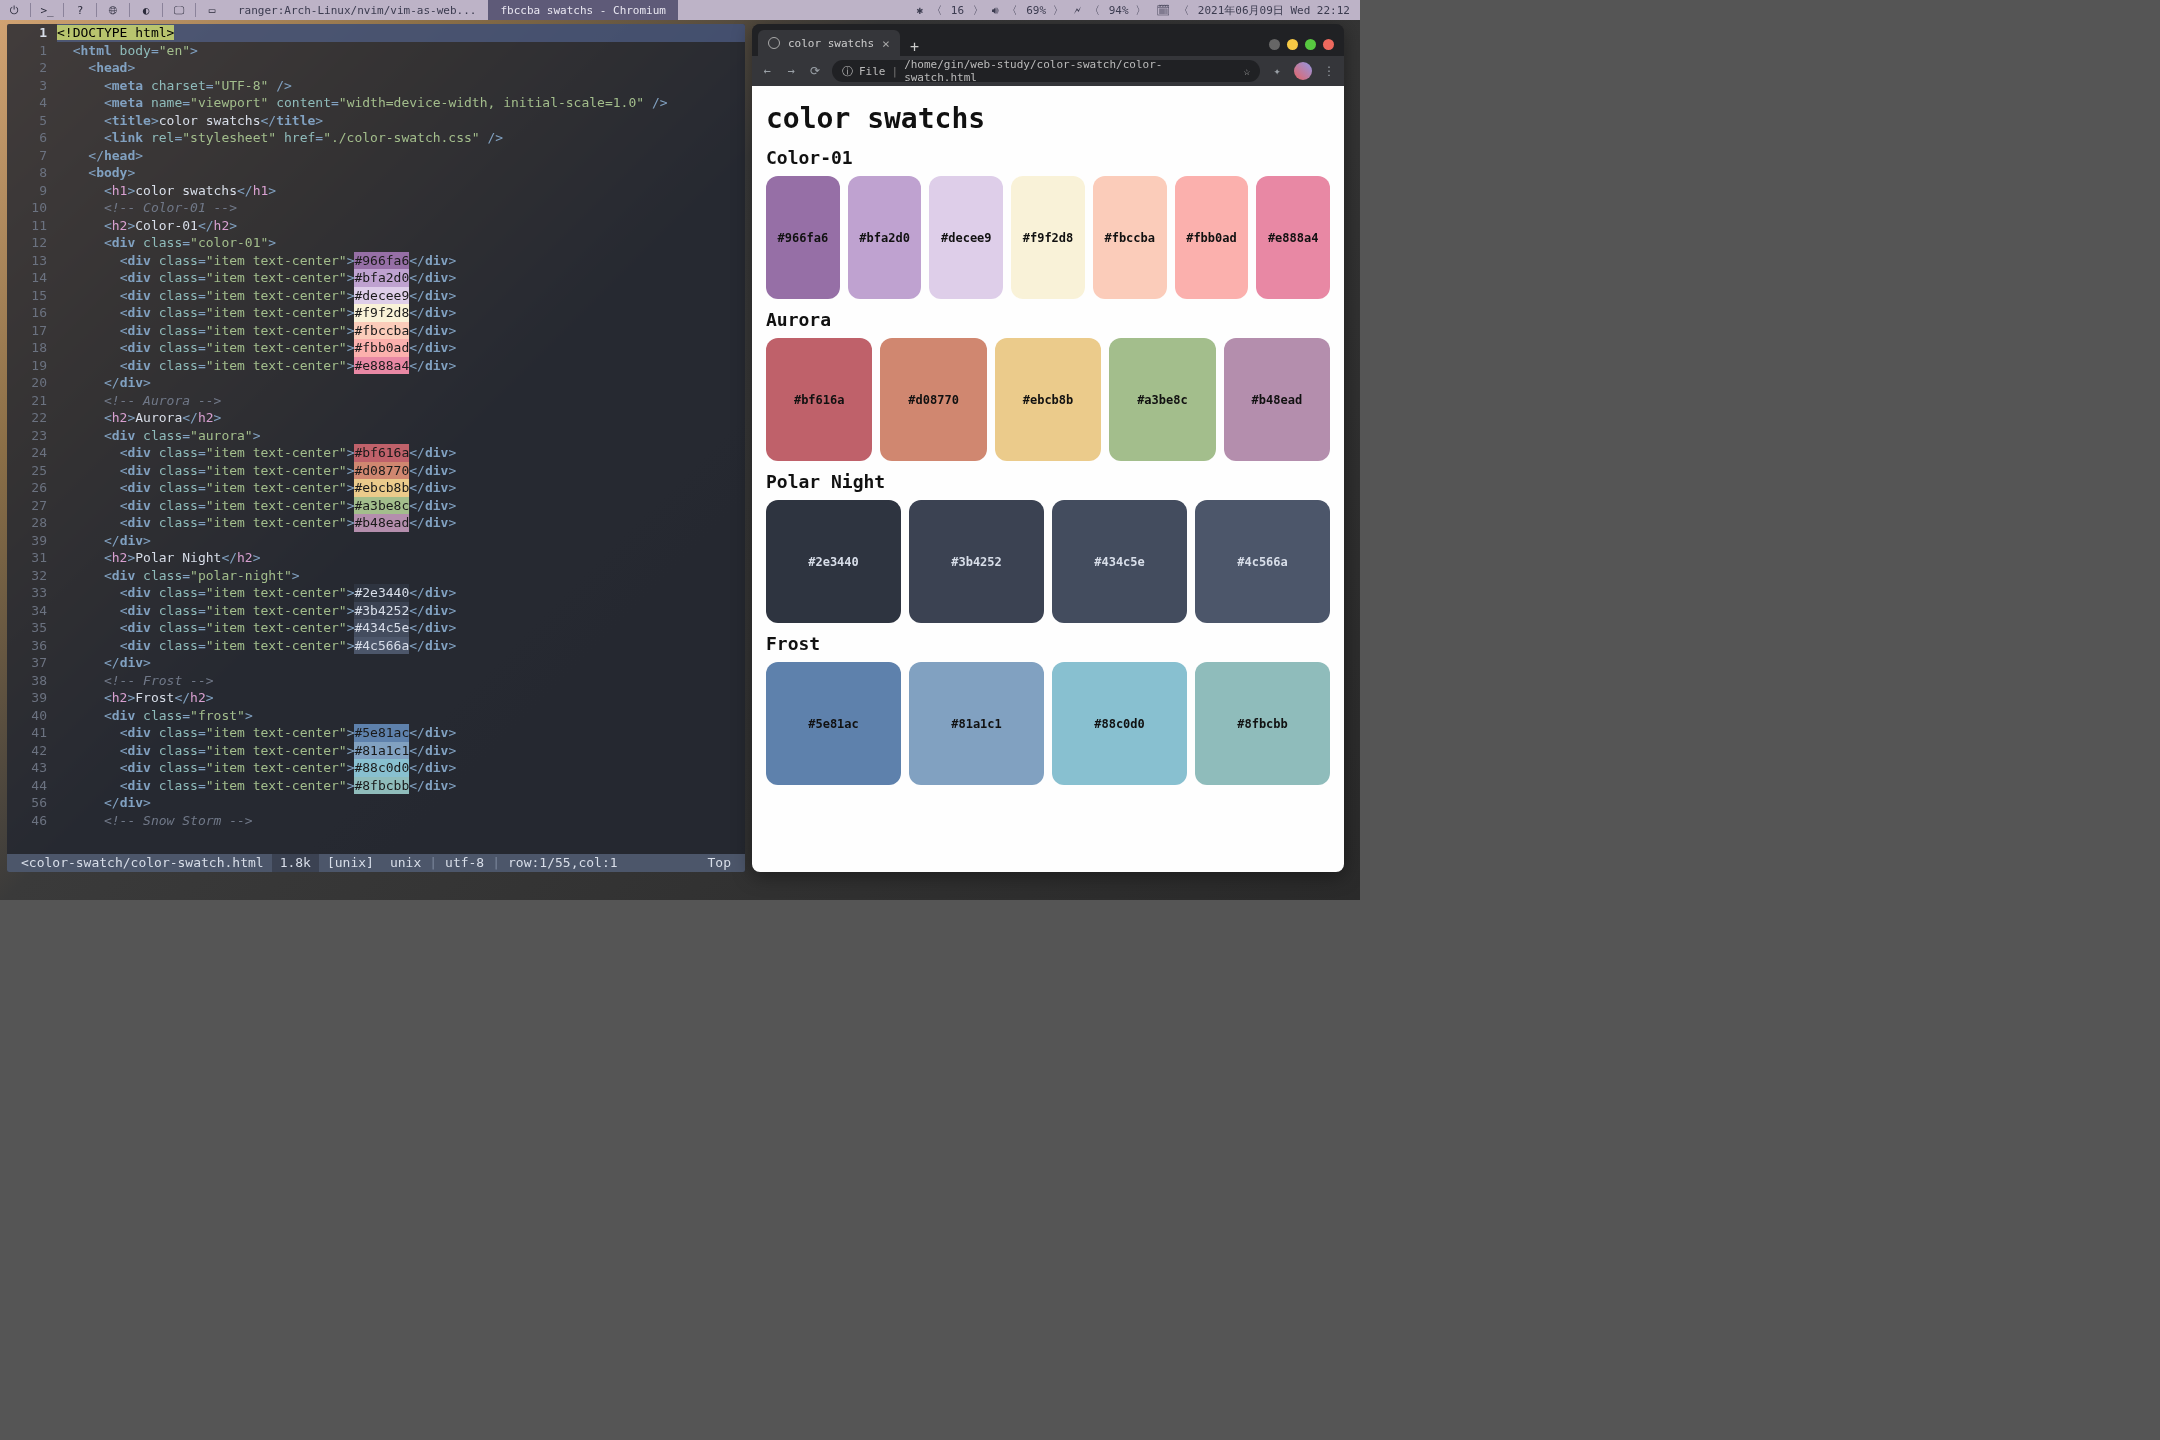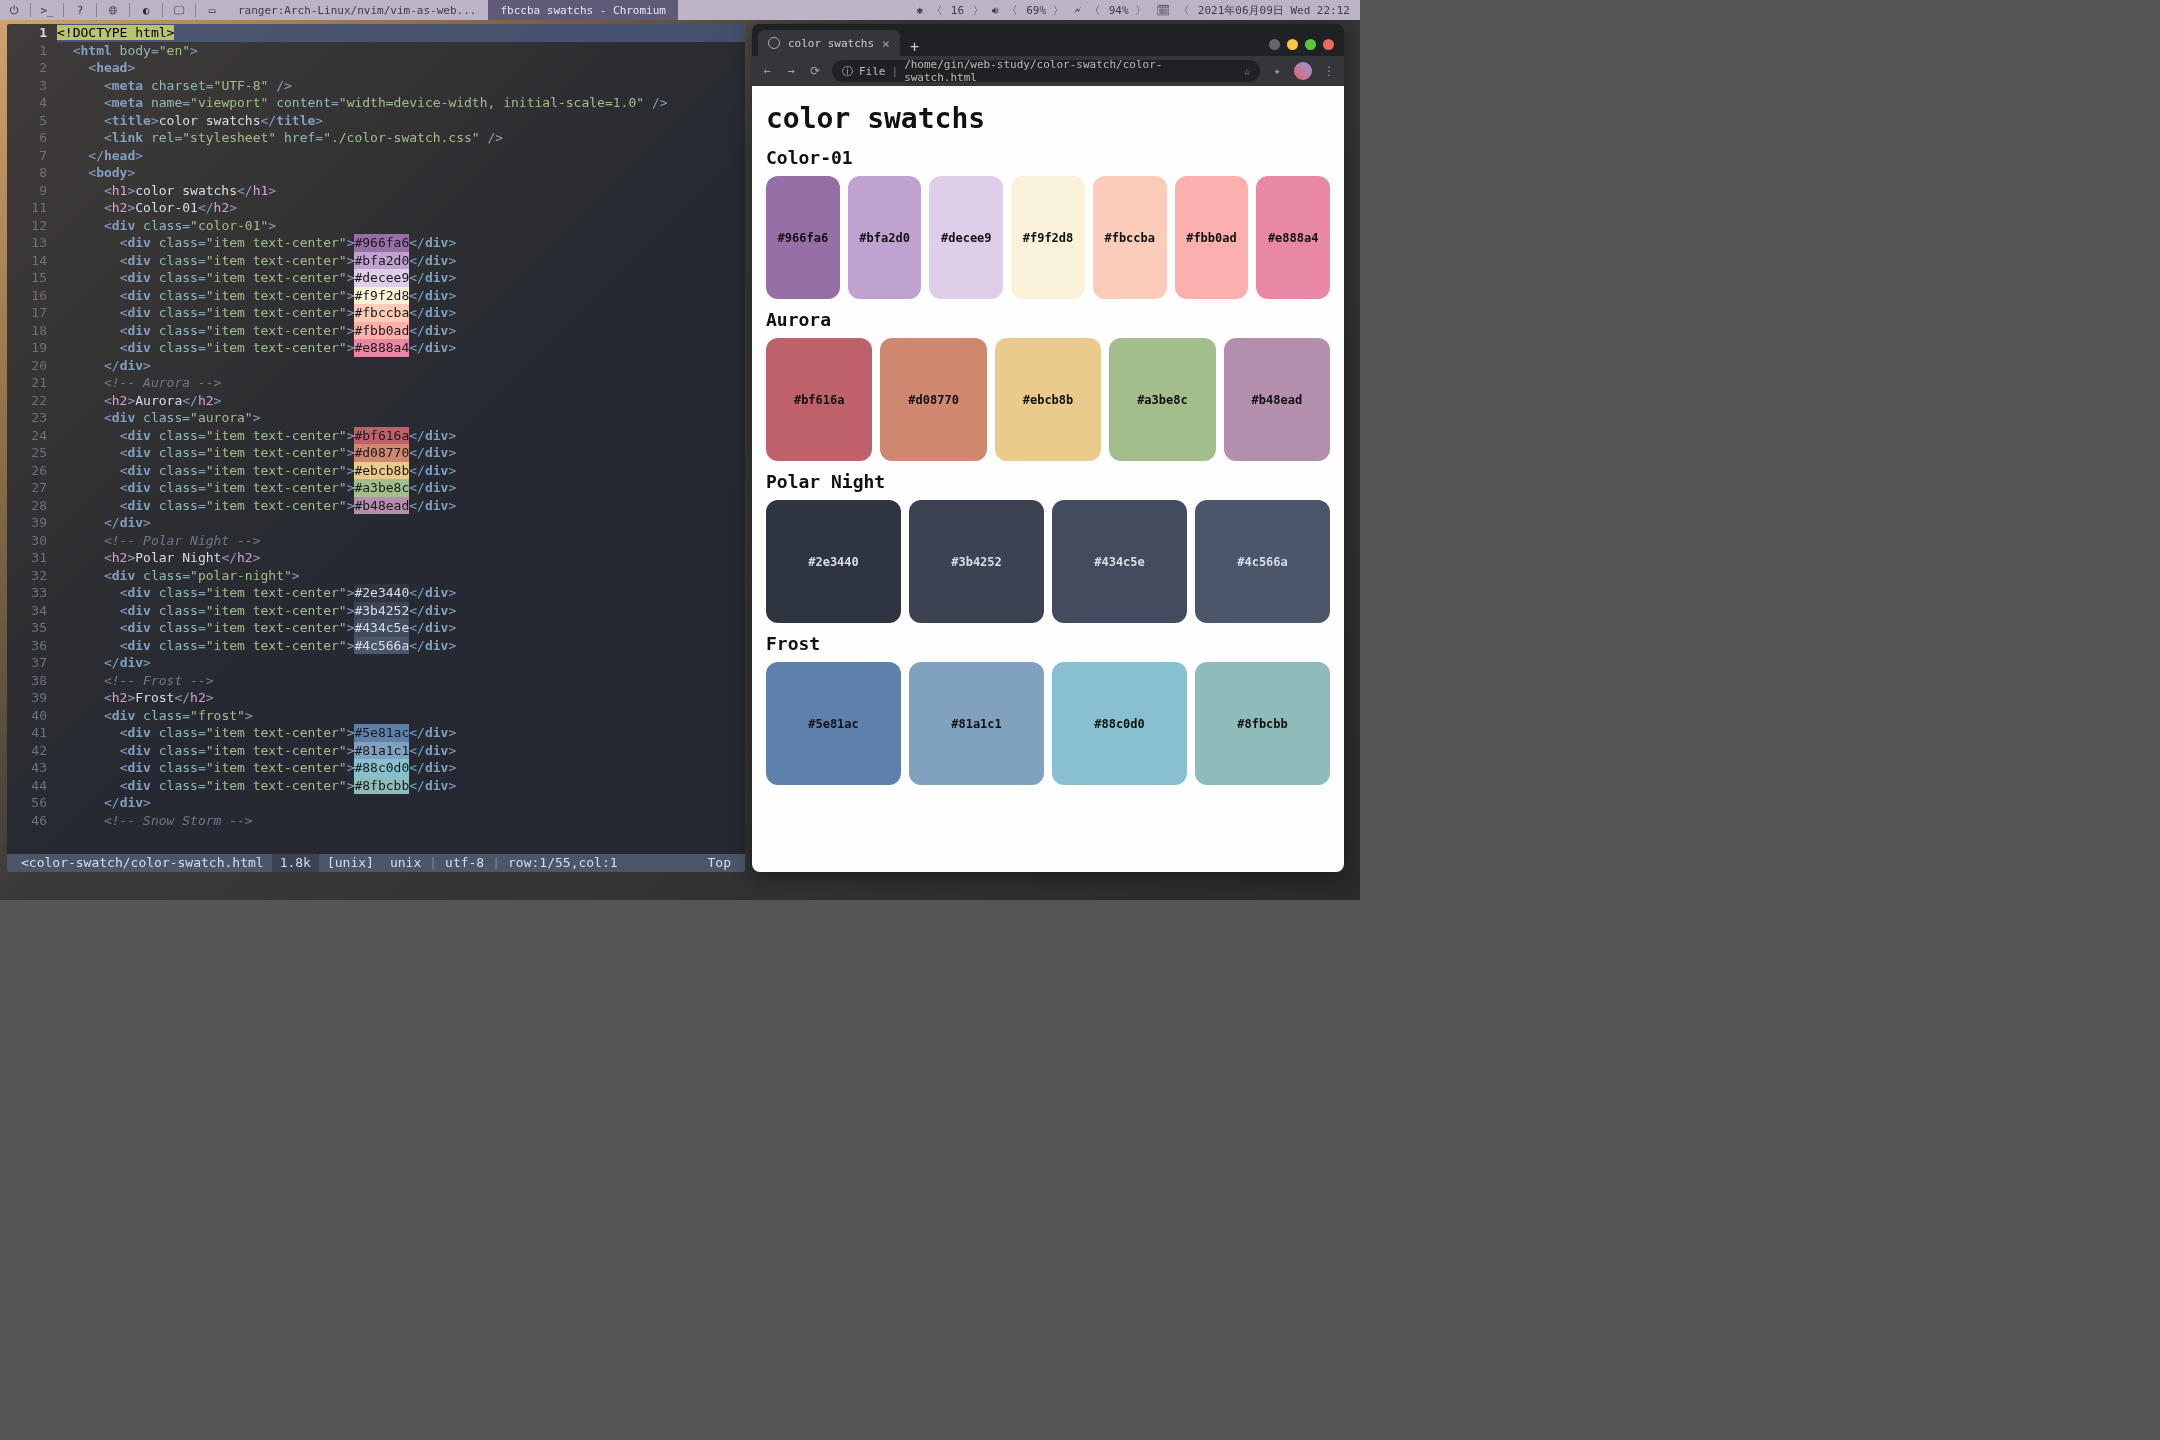--- a/index.html
+++ b/index.html
@@ -266,20 +266,21 @@
 
     <div class="code-line"><span class="gutter">1</span><span>  </span><span class="tag">&lt;</span><span class="kw">html</span><span class="attr"> body</span><span class="tag">=</span><span class="str">"en"</span><span class="tag">&gt;</span></div>
     <div class="code-line"><span class="gutter">2</span><span>    </span><span class="tag">&lt;</span><span class="kw">head</span><span class="tag">&gt;</span></div>
     <div class="code-line"><span class="gutter">3</span><span>      </span><span class="tag">&lt;</span><span class="kw">meta</span><span class="attr"> charset</span><span class="tag">=</span><span class="str">"UTF-8"</span><span class="tag"> /&gt;</span></div>
     <div class="code-line"><span class="gutter">4</span><span>      </span><span class="tag">&lt;</span><span class="kw">meta</span><span class="attr"> name</span><span class="tag">=</span><span class="str">"viewport"</span><span class="attr"> content</span><span class="tag">=</span><span class="str">"width=device-width, initial-scale=1.0"</span><span class="tag"> /&gt;</span></div>
     <div class="code-line"><span class="gutter">5</span><span>      </span><span class="tag">&lt;</span><span class="kw">title</span><span class="tag">&gt;</span><span class="txt">color swatchs</span><span class="tag">&lt;/</span><span class="kw">title</span><span class="tag">&gt;</span></div>
     <div class="code-line"><span class="gutter">6</span><span>      </span><span class="tag">&lt;</span><span class="kw">link</span><span class="attr"> rel</span><span class="tag">=</span><span class="str">"stylesheet"</span><span class="attr"> href</span><span class="tag">=</span><span class="str">"./color-swatch.css"</span><span class="tag"> /&gt;</span></div>
     <div class="code-line"><span class="gutter">7</span><span>    </span><span class="tag">&lt;/</span><span class="kw">head</span><span class="tag">&gt;</span></div>
     <div class="code-line"><span class="gutter">8</span><span>    </span><span class="tag">&lt;</span><span class="kw">body</span><span class="tag">&gt;</span></div>
     <div class="code-line"><span class="gutter">9</span><span>      </span><span class="tag">&lt;</span><span class="hname">h1</span><span class="tag">&gt;</span><span class="txt">color swatchs</span><span class="tag">&lt;/</span><span class="hname">h1</span><span class="tag">&gt;</span></div>
+    <div class="code-line"><span class="gutter">10</span><span>      </span><span class="com">&lt;!-- Color-01 --&gt;</span></div>
     <div class="code-line"><span class="gutter">11</span><span>      </span><span class="tag">&lt;</span><span class="hname">h2</span><span class="tag">&gt;</span><span class="txt">Color-01</span><span class="tag">&lt;/</span><span class="hname">h2</span><span class="tag">&gt;</span></div>
     <div class="code-line"><span class="gutter">12</span><span>      </span><span class="tag">&lt;</span><span class="kw">div</span><span class="attr"> class</span><span class="tag">=</span><span class="str">"color-01"</span><span class="tag">&gt;</span></div>
 
     <div class="code-line"><span class="gutter">13</span><span>        </span><span class="tag">&lt;</span><span class="kw">div</span><span class="attr"> class</span><span class="tag">=</span><span class="str">"item text-center"</span><span class="tag">&gt;</span><span class="swatch" style="background:#966fa6">#966fa6</span><span class="tag">&lt;/</span><span class="kw">div</span><span class="tag">&gt;</span></div>
     <div class="code-line"><span class="gutter">14</span><span>        </span><span class="tag">&lt;</span><span class="kw">div</span><span class="attr"> class</span><span class="tag">=</span><span class="str">"item text-center"</span><span class="tag">&gt;</span><span class="swatch" style="background:#bfa2d0">#bfa2d0</span><span class="tag">&lt;/</span><span class="kw">div</span><span class="tag">&gt;</span></div>
     <div class="code-line"><span class="gutter">15</span><span>        </span><span class="tag">&lt;</span><span class="kw">div</span><span class="attr"> class</span><span class="tag">=</span><span class="str">"item text-center"</span><span class="tag">&gt;</span><span class="swatch" style="background:#decee9">#decee9</span><span class="tag">&lt;/</span><span class="kw">div</span><span class="tag">&gt;</span></div>
     <div class="code-line"><span class="gutter">16</span><span>        </span><span class="tag">&lt;</span><span class="kw">div</span><span class="attr"> class</span><span class="tag">=</span><span class="str">"item text-center"</span><span class="tag">&gt;</span><span class="swatch" style="background:#f9f2d8">#f9f2d8</span><span class="tag">&lt;/</span><span class="kw">div</span><span class="tag">&gt;</span></div>
     <div class="code-line"><span class="gutter">17</span><span>        </span><span class="tag">&lt;</span><span class="kw">div</span><span class="attr"> class</span><span class="tag">=</span><span class="str">"item text-center"</span><span class="tag">&gt;</span><span class="swatch" style="background:#fbccba">#fbccba</span><span class="tag">&lt;/</span><span class="kw">div</span><span class="tag">&gt;</span></div>
     <div class="code-line"><span class="gutter">18</span><span>        </span><span class="tag">&lt;</span><span class="kw">div</span><span class="attr"> class</span><span class="tag">=</span><span class="str">"item text-center"</span><span class="tag">&gt;</span><span class="swatch" style="background:#fbb0ad">#fbb0ad</span><span class="tag">&lt;/</span><span class="kw">div</span><span class="tag">&gt;</span></div>
     <div class="code-line"><span class="gutter">19</span><span>        </span><span class="tag">&lt;</span><span class="kw">div</span><span class="attr"> class</span><span class="tag">=</span><span class="str">"item text-center"</span><span class="tag">&gt;</span><span class="swatch" style="background:#e888a4">#e888a4</span><span class="tag">&lt;/</span><span class="kw">div</span><span class="tag">&gt;</span></div>
@@ -288,21 +289,20 @@
     <div class="code-line"><span class="gutter">21</span><span>      </span><span class="com">&lt;!-- Aurora --&gt;</span></div>
     <div class="code-line"><span class="gutter">22</span><span>      </span><span class="tag">&lt;</span><span class="hname">h2</span><span class="tag">&gt;</span><span class="txt">Aurora</span><span class="tag">&lt;/</span><span class="hname">h2</span><span class="tag">&gt;</span></div>
     <div class="code-line"><span class="gutter">23</span><span>      </span><span class="tag">&lt;</span><span class="kw">div</span><span class="attr"> class</span><span class="tag">=</span><span class="str">"aurora"</span><span class="tag">&gt;</span></div>
     <div class="code-line"><span class="gutter">24</span><span>        </span><span class="tag">&lt;</span><span class="kw">div</span><span class="attr"> class</span><span class="tag">=</span><span class="str">"item text-center"</span><span class="tag">&gt;</span><span class="swatch" style="background:#bf616a">#bf616a</span><span class="tag">&lt;/</span><span class="kw">div</span><span class="tag">&gt;</span></div>
     <div class="code-line"><span class="gutter">25</span><span>        </span><span class="tag">&lt;</span><span class="kw">div</span><span class="attr"> class</span><span class="tag">=</span><span class="str">"item text-center"</span><span class="tag">&gt;</span><span class="swatch" style="background:#d08770">#d08770</span><span class="tag">&lt;/</span><span class="kw">div</span><span class="tag">&gt;</span></div>
     <div class="code-line"><span class="gutter">26</span><span>        </span><span class="tag">&lt;</span><span class="kw">div</span><span class="attr"> class</span><span class="tag">=</span><span class="str">"item text-center"</span><span class="tag">&gt;</span><span class="swatch" style="background:#ebcb8b">#ebcb8b</span><span class="tag">&lt;/</span><span class="kw">div</span><span class="tag">&gt;</span></div>
     <div class="code-line"><span class="gutter">27</span><span>        </span><span class="tag">&lt;</span><span class="kw">div</span><span class="attr"> class</span><span class="tag">=</span><span class="str">"item text-center"</span><span class="tag">&gt;</span><span class="swatch" style="background:#a3be8c">#a3be8c</span><span class="tag">&lt;/</span><span class="kw">div</span><span class="tag">&gt;</span></div>
     <div class="code-line"><span class="gutter">28</span><span>        </span><span class="tag">&lt;</span><span class="kw">div</span><span class="attr"> class</span><span class="tag">=</span><span class="str">"item text-center"</span><span class="tag">&gt;</span><span class="swatch" style="background:#b48ead">#b48ead</span><span class="tag">&lt;/</span><span class="kw">div</span><span class="tag">&gt;</span></div>
     <div class="code-line"><span class="gutter">39</span><span>      </span><span class="tag">&lt;/</span><span class="kw">div</span><span class="tag">&gt;</span></div>
 
-    <div class="code-line"><span class="gutter">30</span><span>      </span><span class="com">&lt;!-- Polar Night --&gt;</span></div>
     <div class="code-line"><span class="gutter">31</span><span>      </span><span class="tag">&lt;</span><span class="hname">h2</span><span class="tag">&gt;</span><span class="txt">Polar Night</span><span class="tag">&lt;/</span><span class="hname">h2</span><span class="tag">&gt;</span></div>
     <div class="code-line"><span class="gutter">32</span><span>      </span><span class="tag">&lt;</span><span class="kw">div</span><span class="attr"> class</span><span class="tag">=</span><span class="str">"polar-night"</span><span class="tag">&gt;</span></div>
     <div class="code-line"><span class="gutter">33</span><span>        </span><span class="tag">&lt;</span><span class="kw">div</span><span class="attr"> class</span><span class="tag">=</span><span class="str">"item text-center"</span><span class="tag">&gt;</span><span class="swatch" style="background:#2e3440;color:#d8dee9">#2e3440</span><span class="tag">&lt;/</span><span class="kw">div</span><span class="tag">&gt;</span></div>
     <div class="code-line"><span class="gutter">34</span><span>        </span><span class="tag">&lt;</span><span class="kw">div</span><span class="attr"> class</span><span class="tag">=</span><span class="str">"item text-center"</span><span class="tag">&gt;</span><span class="swatch" style="background:#3b4252;color:#d8dee9">#3b4252</span><span class="tag">&lt;/</span><span class="kw">div</span><span class="tag">&gt;</span></div>
     <div class="code-line"><span class="gutter">35</span><span>        </span><span class="tag">&lt;</span><span class="kw">div</span><span class="attr"> class</span><span class="tag">=</span><span class="str">"item text-center"</span><span class="tag">&gt;</span><span class="swatch" style="background:#434c5e;color:#d8dee9">#434c5e</span><span class="tag">&lt;/</span><span class="kw">div</span><span class="tag">&gt;</span></div>
     <div class="code-line"><span class="gutter">36</span><span>        </span><span class="tag">&lt;</span><span class="kw">div</span><span class="attr"> class</span><span class="tag">=</span><span class="str">"item text-center"</span><span class="tag">&gt;</span><span class="swatch" style="background:#4c566a;color:#d8dee9">#4c566a</span><span class="tag">&lt;/</span><span class="kw">div</span><span class="tag">&gt;</span></div>
     <div class="code-line"><span class="gutter">37</span><span>      </span><span class="tag">&lt;/</span><span class="kw">div</span><span class="tag">&gt;</span></div>
 
     <div class="code-line"><span class="gutter">38</span><span>      </span><span class="com">&lt;!-- Frost --&gt;</span></div>
     <div class="code-line"><span class="gutter">39</span><span>      </span><span class="tag">&lt;</span><span class="hname">h2</span><span class="tag">&gt;</span><span class="txt">Frost</span><span class="tag">&lt;/</span><span class="hname">h2</span><span class="tag">&gt;</span></div>

